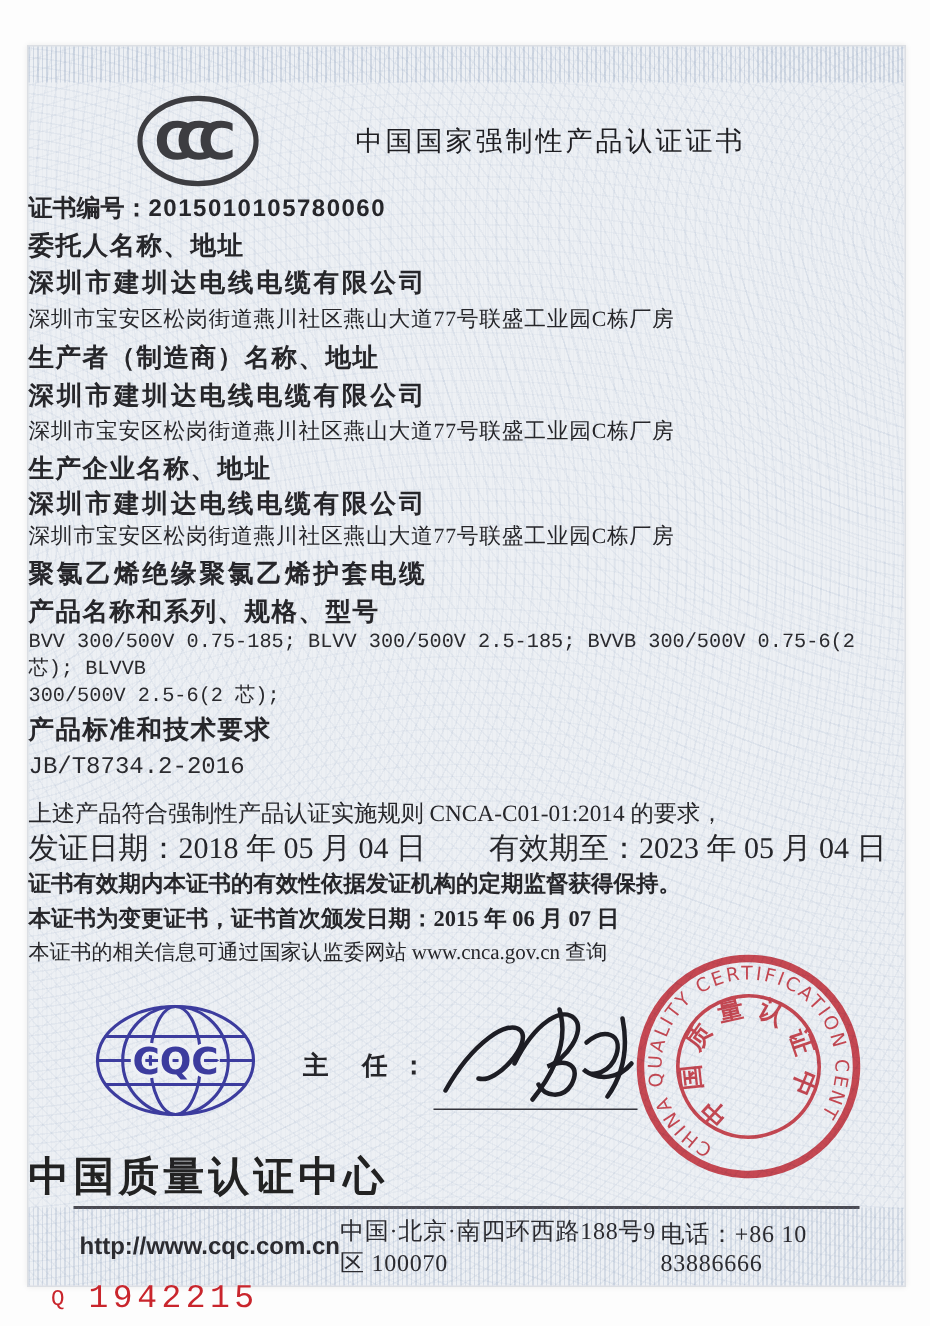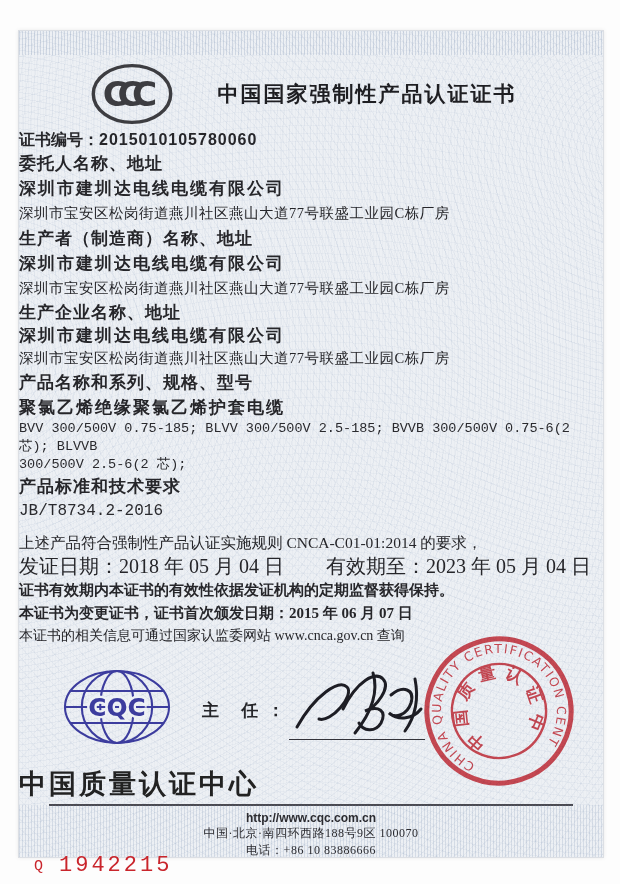--- a/index.html
+++ b/index.html
@@ -13,21 +13,21 @@
            repeating-radial-gradient(circle at 50% 120%, rgba(140,160,190,0.07) 0 1px, rgba(0,0,0,0) 1px 8px),
            repeating-linear-gradient(90deg, rgba(150,168,195,0.06) 0 1px, rgba(0,0,0,0) 1px 3px);
          border:1px solid #dcdfe4;box-shadow:0 0 4px rgba(0,0,0,.08);}
   .paper::before,.paper::after{content:"";position:absolute;left:0;right:0;pointer-events:none;
          background:repeating-linear-gradient(90deg, rgba(120,142,175,0.22) 0 1px, rgba(0,0,0,0) 1px 3px);}
   .paper::before{top:0;height:24px;}
   .paper::after{bottom:0;height:52px;opacity:.8;}
   .header{position:relative;height:70px;margin-top:28px;}
   .ccc-logo{position:absolute;left:70px;top:2px;}
   .title{margin-left:112px;width:472px;text-align:center;line-height:70px;
-         font-size:21px;font-weight:bold;letter-spacing:2px;color:#1e1e22;}
+         font-size:18px;font-weight:normal;letter-spacing:2px;color:#1e1e22;}
   .center{text-align:left;}
   .certno{line-height:22px;font-size:16px;font-weight:bold;}
   .certno .num{font-family:"Liberation Sans","DejaVu Sans",sans-serif;letter-spacing:1px;}
   .line{line-height:25px;}
   .heading{font-size:17px;font-weight:bold;letter-spacing:1px;}
   .company{font-size:17px;font-weight:600;letter-spacing:2px;}
   .address{font-size:14.5px;letter-spacing:.5px;}
   .tight .line{line-height:23px;}
   .spec{font-family:Liberation Mono, monospace;font-size:13.5px;line-height:18px;color:#2a2a2e;}
   .decl{font-size:15.5px;font-weight:normal;line-height:22px;}
@@ -40,21 +40,21 @@
   .signblock{position:relative;height:112px;}
   .cqc-logo{position:absolute;left:42px;top:20px;}
   .director{position:absolute;left:183px;top:52px;font-size:17px;font-weight:bold;letter-spacing:9px;}
   .signature{position:absolute;left:268px;top:18px;}
   .signline{position:absolute;left:270px;top:92px;width:136px;border-bottom:1.5px solid #33333a;}
   .stamp{position:absolute;left:402px;top:602px;transform:rotate(-18deg);opacity:.88;mix-blend-mode:multiply;z-index:5;}
   .issuer{margin-top:8px;font-family:"Liberation Sans","DejaVu Sans",sans-serif;
           font-size:27px;font-weight:bold;letter-spacing:3px;line-height:34px;color:#222;}
   .rule{margin:3px 30px 0 30px;border-top:2px solid #4a4a52;}
   .footer{display:flex;justify-content:space-between;align-items:center;margin:5px 34px 0 34px;
-          font-size:12px;position:relative;z-index:2;flex-direction:column;}
+          font-size:16px;position:relative;z-index:2;}
   .footer .url{font-family:"Liberation Sans","DejaVu Sans",sans-serif;font-weight:bold;color:#2b2b30;}
   .footer .addr,.footer .phone{letter-spacing:.5px;color:#2b2b30;}
   .serial{position:absolute;left:34px;top:853px;display:flex;align-items:flex-end;
           font-family:"Liberation Mono","DejaVu Sans Mono",monospace;color:#c9252c;}
   .serial .q{font-size:15px;margin-right:16px;line-height:24px;}
   .serial .n{font-size:22px;letter-spacing:3px;line-height:26px;}
 </style>
 </head>
 <body>
 
@@ -89,22 +89,22 @@
       <div class="line address">深圳市宝安区松岗街道燕川社区燕山大道77号联盛工业园C栋厂房</div>
     </div>
 
     <div class="center tight">
       <div class="line heading">生产企业名称、地址</div>
       <div class="line company">深圳市建圳达电线电缆有限公司</div>
       <div class="line address">深圳市宝安区松岗街道燕川社区燕山大道77号联盛工业园C栋厂房</div>
     </div>
 
     <div class="center">
+      <div class="line company">聚氯乙烯绝缘聚氯乙烯护套电缆</div>
       <div class="line heading">产品名称和系列、规格、型号</div>
-      <div class="line company">聚氯乙烯绝缘聚氯乙烯护套电缆</div>
       <div class="spec">BVV 300/500V 0.75-185; BLVV 300/500V 2.5-185; BVVB 300/500V 0.75-6(2 芯); BLVVB</div>
       <div class="spec">300/500V 2.5-6(2 芯);</div>
     </div>
 
     <div class="center">
       <div class="line heading">产品标准和技术要求</div>
       <div class="line spec" style="font-size:16px;line-height:25px;">JB/T8734.2-2016</div>
     </div>
 
     <div class="center decl-block">

